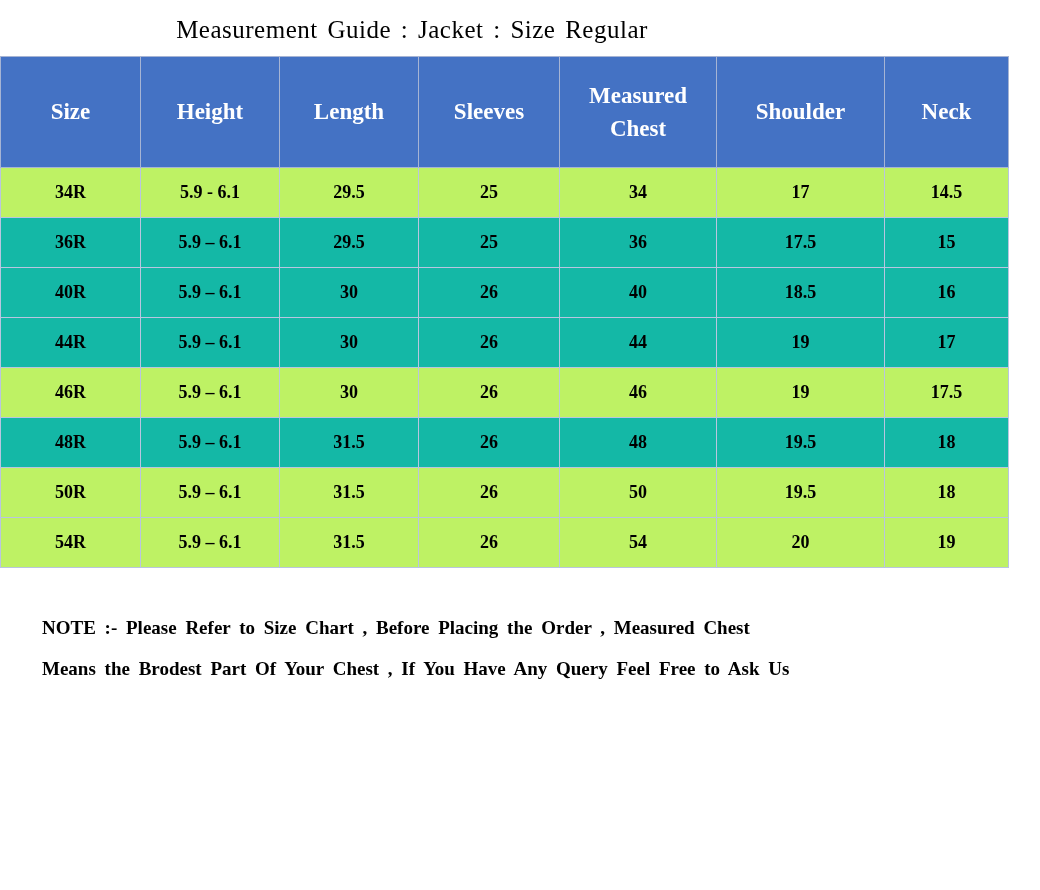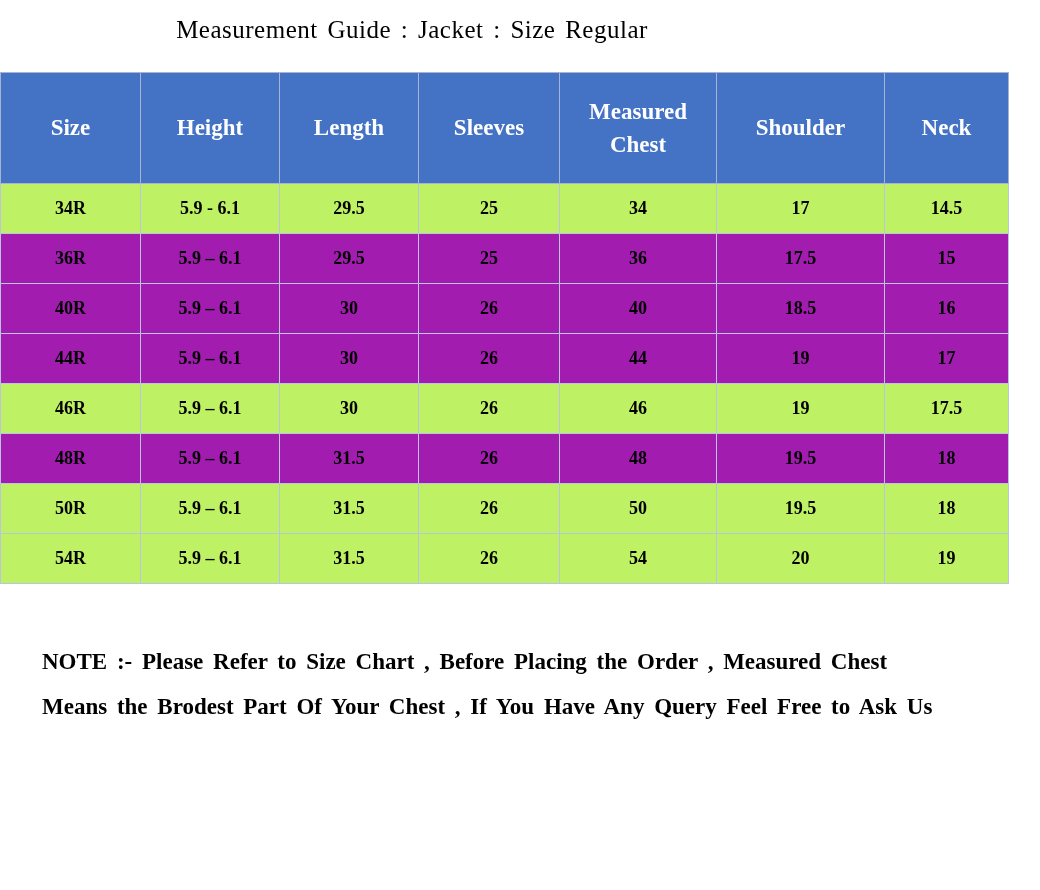--- a/index.html
+++ b/index.html
@@ -24,21 +24,21 @@
     text-align: center;
     font-size: 25px;
     font-weight: normal;
     letter-spacing: 0.5px;
     padding-top: 16px;
     padding-bottom: 12px;
     word-spacing: 3px;
   }
   table.size-table {
     width: 1008px;
-    margin: 16px auto;
+    margin: 0 auto;
     border-collapse: collapse;
     table-layout: fixed;
     border: 1px solid #7f8fb0;
   }
   table.size-table th {
     background: #4472c4;
     color: #ffffff;
     font-size: 23px;
     font-weight: bold;
     height: 110px;
@@ -55,37 +55,37 @@
     text-align: center;
     height: 49px;
     vertical-align: middle;
     border: 1px solid #b9c5e0;
     padding: 0 4px;
   }
   table.size-table tr.row-alt td {
     background: #bef264;
   }
   table.size-table tr.row-plain td {
-    background: #a21caf;
+    background: #14b8a6;
   }
   .col-size { width: 140px; }
   .col-height { width: 139px; }
   .col-length { width: 139px; }
   .col-sleeves { width: 141px; }
   .col-chest { width: 157px; }
   .col-shoulder { width: 168px; }
   .col-neck { width: 124px; }
 
   .notes {
     margin: 0 auto;
     width: 1008px;
     padding-top: 50px;
   }
   .note-line {
-    font-size: 23px;
+    font-size: 19px;
     font-weight: bold;
     line-height: 1.0;
     padding-left: 42px;
     padding-bottom: 22px;
     word-spacing: 4px;
   }
 </style>
 </head>
 <body>
 

